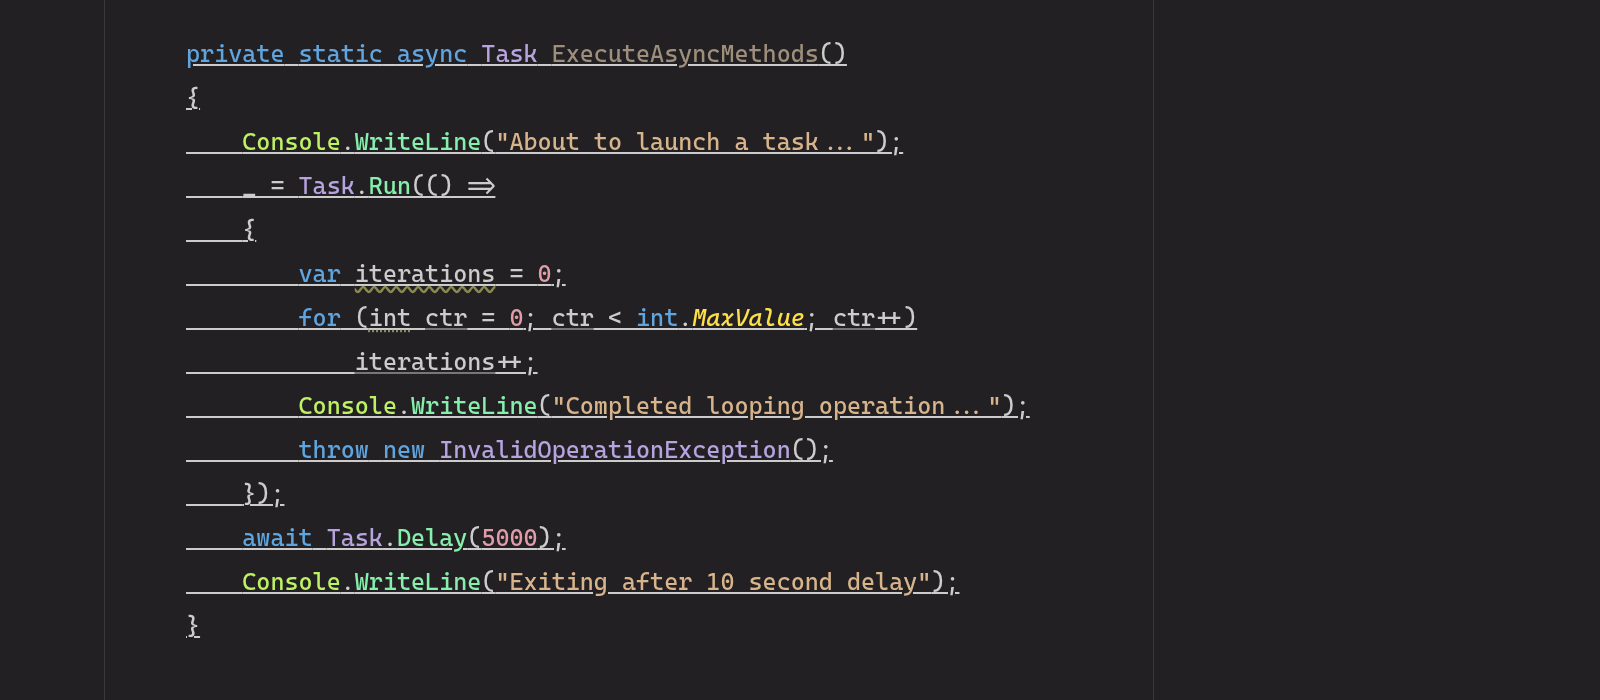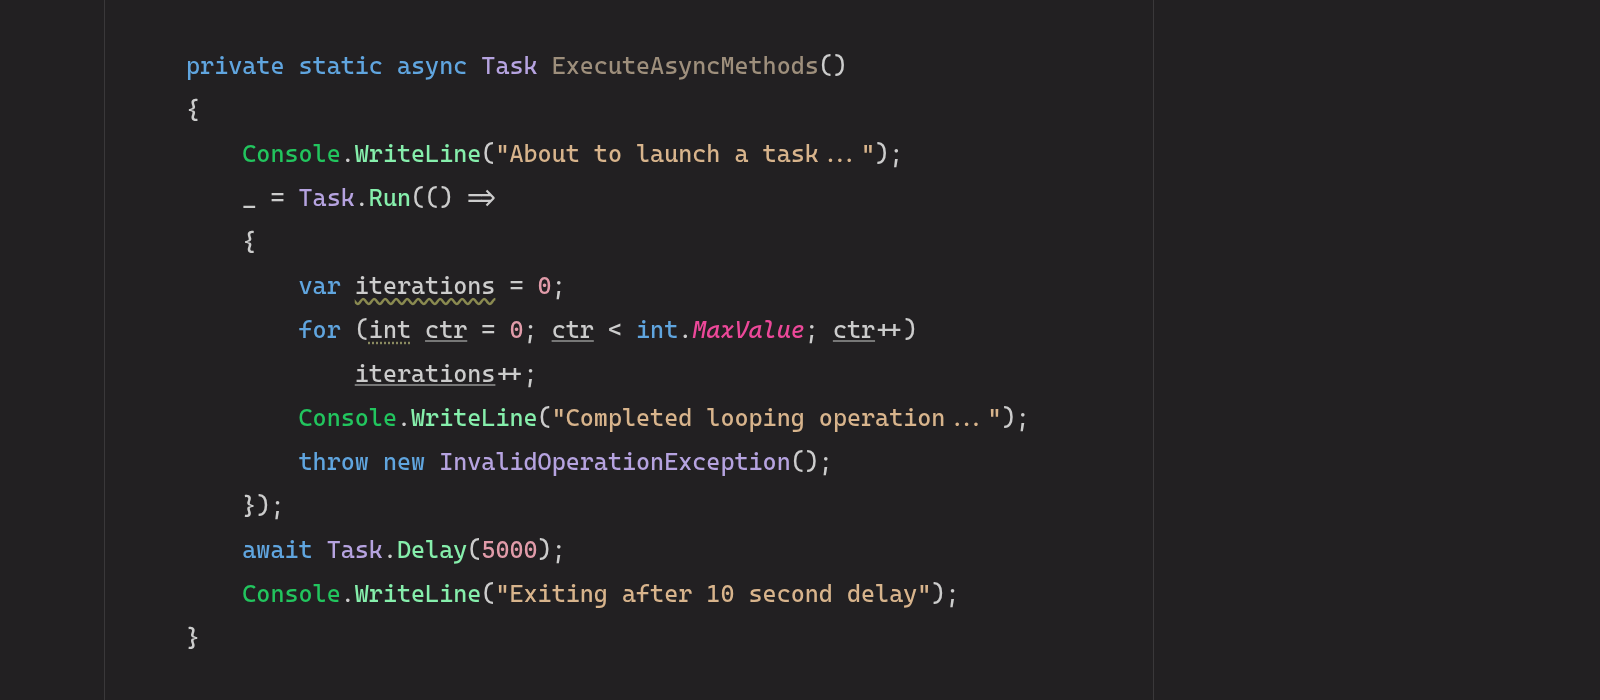--- a/index.html
+++ b/index.html
@@ -20,32 +20,33 @@
     top: 0;
     width: 1050px;
     height: 700px;
     border-left: 1px solid #3a383a;
     border-right: 1px solid #3a383a;
     box-sizing: border-box;
   }
   .code {
     position: absolute;
     left: 186px;
-    top: 44px;
+    top: 32px;
     white-space: pre;
     color: #cccccc;
+    text-decoration: underline;
   }
   .tok { display: inline; }
   .kw           { color: #60a5df; }   
   .type-task    { color: #b6a3e0; }   
   .type-int     { color: #60a5df; text-align: right; }   
-  .type-console { color: #22c55e; }   
+  .type-console { color: #bef264; }   
   .method-name  { color: #9e8f7c; }   
   .member-good  { color: #86efac; }   
-  .member-static{ color: #ec4899; font-style: italic; } 
+  .member-static{ color: #fde047; font-style: italic; } 
   .local        { color: #cccccc; }
   .punct        { color: #cccccc; }
   .str          { color: #d8b48c; }
   .num          { color: #e19ba9; }
   .dimvar {
     color: #cccccc;
     text-decoration: underline dotted #8a8a60;
     text-underline-offset: 4px;
   }
   .wavy {

